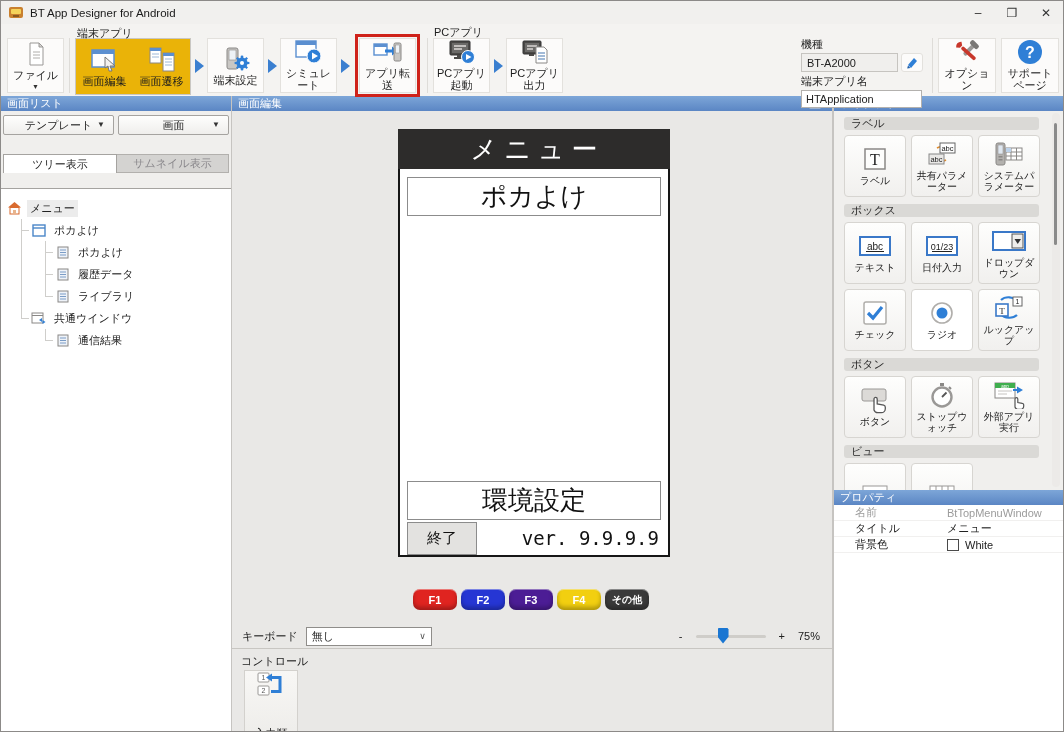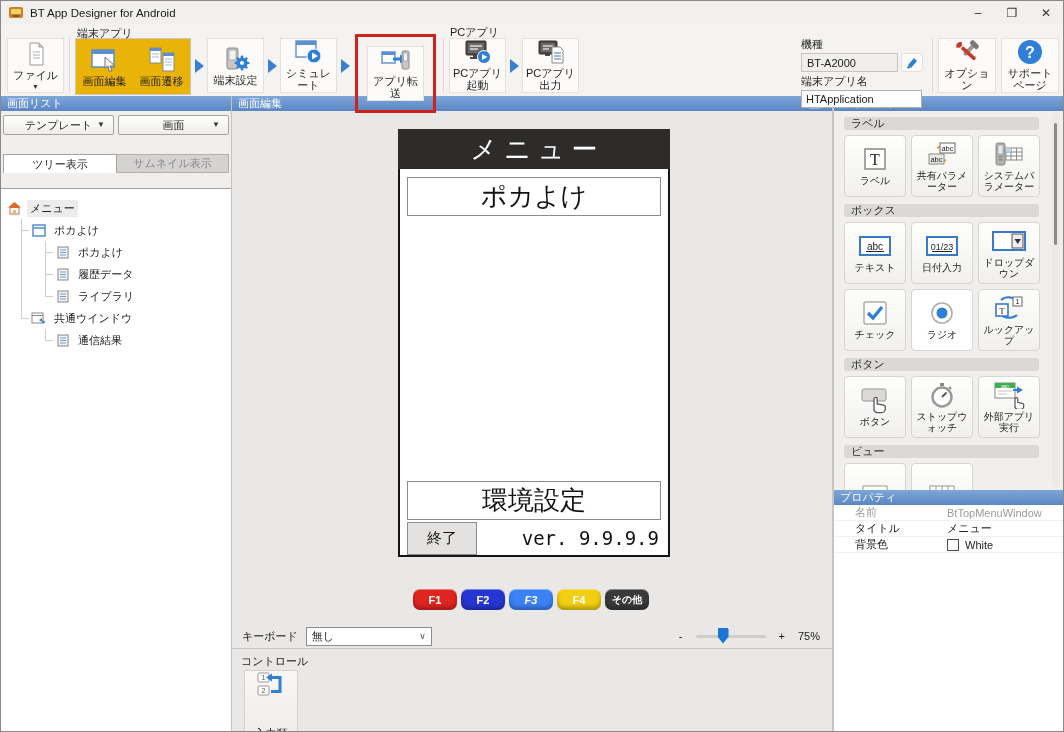--- a/index.html
+++ b/index.html
@@ -18,21 +18,21 @@
   .tbtn { width:57px; height:55px; background:#fcfbfa; border:1px solid #e3e1dd; display:flex; flex-direction:column; align-items:center; justify-content:center; gap:1px; text-align:center; line-height:1.15; color:#1d1d1d; cursor:default; }
   .tbtn .ticon { height:28px; display:flex; align-items:center; justify-content:center; }
   .tbtn.selected { background:#dcdbd8; border:1px solid #9e9c98; }
   .tbtn.inner { border-color:transparent; background:transparent; }
   .tgroup { position:relative; border:1px solid #c9c7c3; display:flex; background:#eab308; }
   .glabel { position:absolute; top:-13px; left:1px; font-size:11px; color:#1d1d1d; white-space:nowrap; }
   .tcluster { position:relative; display:flex; align-items:flex-start; }
   .flow-arrow { width:16px; height:55px; display:flex; align-items:center; justify-content:center; }
   .flow-arrow i { width:0; height:0; border-left:9px solid #3a7fd0; border-top:7px solid transparent; border-bottom:7px solid transparent; }
   .tsep { width:1px; height:55px; background:#dedcd8; margin:0 5px; }
-  .red-box { border:3px solid #cf221a; padding:9px; margin:-4px 2px; }
+  .red-box { border:3px solid #cf221a; padding:1px; margin:-4px 2px; }
   .model-block { width:124px; margin:-1px 2px 0 2px; }
   .model-block .mlabel { font-size:11px; margin-bottom:1px; }
   .model-row { display:flex; align-items:center; gap:3px; margin-bottom:2px; }
   .model-field { width:97px; height:19px; background:#f0efed; border:1px solid #c6c4c0; display:flex; align-items:center; padding-left:5px; }
   .pencil-btn { width:22px; height:19px; display:flex; align-items:center; justify-content:center; background:#fcfbfa; border:1px solid #e3e1dd; border-radius:3px; }
   .appname-field { width:121px; height:18px; background:#fff; border:1px solid #b3b1ae; display:flex; align-items:center; padding-left:4px; }
   .push { margin-left:auto; }
 
   
   .main { display:flex; height:637px; }
@@ -444,21 +444,21 @@
           <div class="phone-body">
             <div class="ph-btn top">ポカよけ</div>
             <div class="ph-btn settings">環境設定</div>
             <div class="ph-exit">終了</div>
             <div class="ph-version">ver. 9.9.9.9</div>
           </div>
         </div>
         <div class="fk-row">
           <div class="fk" style="background: rgb(224, 36, 32);">F1</div>
           <div class="fk" style="background: rgb(38, 54, 212);">F2</div>
-          <div class="fk" style="background: #3b82f6; font-style: italic;">F3</div>
+          <div class="fk" style="background: #4c1d95;">F3</div>
           <div class="fk" style="background: rgb(242, 207, 16);">F4</div>
           <div class="fk" style="font-size: 10px; background: rgb(58, 58, 58);">その他</div>
         </div>
       </div>
       <div class="kb-row">
         <span>キーボード</span>
         <div class="kb-select">
           <span>無し</span>
           <span class="chev">∨</span>
         </div>

